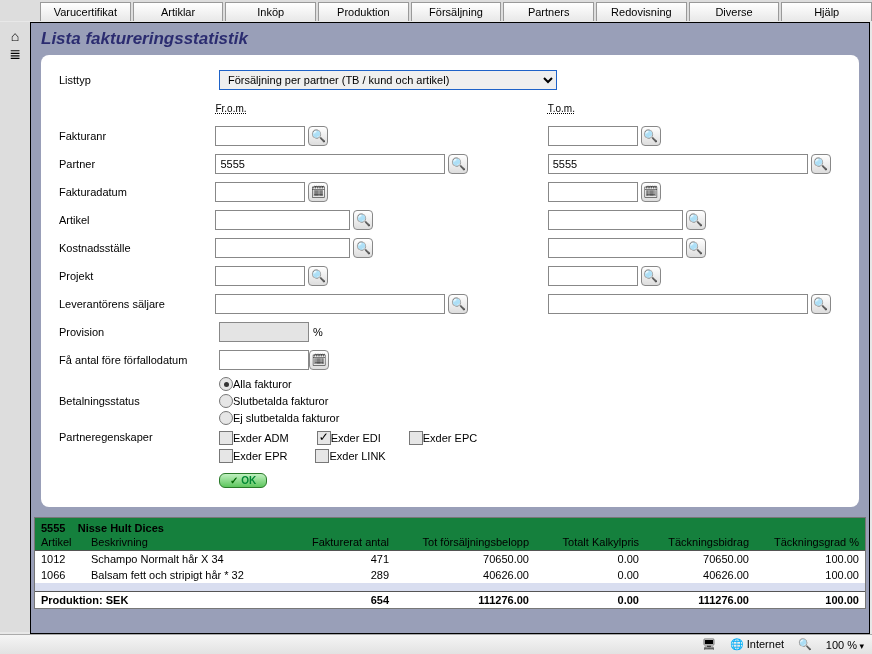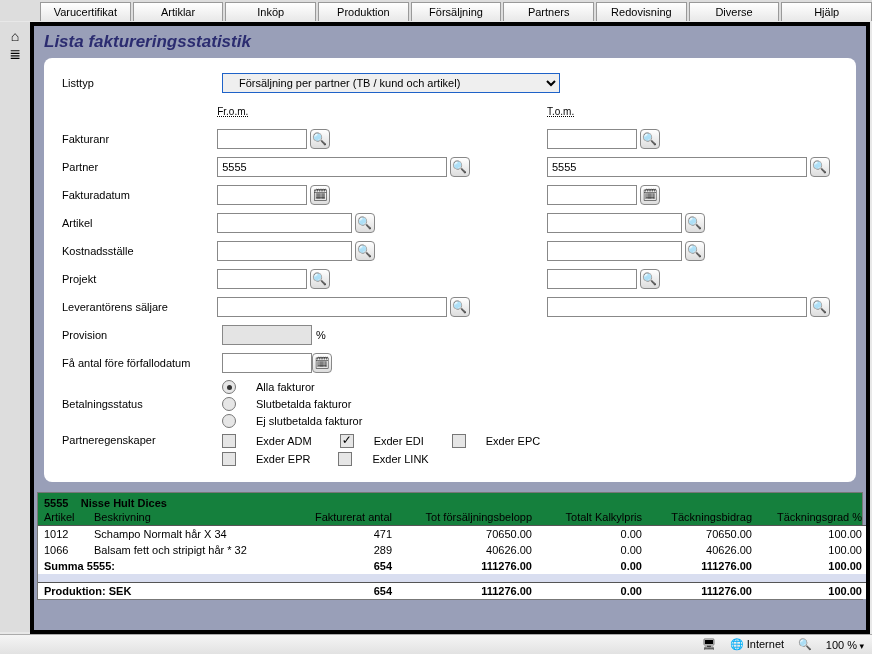--- a/index.html
+++ b/index.html
@@ -44,21 +44,21 @@
     margin: 2px 0;
     cursor: pointer;
   }
   .main {
     position: absolute;
     left: 30px;
     top: 22px;
     right: 2px;
     bottom: 20px;
     background: #999fb8;
-    border: 4px solid #000000;
+    border: 1px solid #000000;
     overflow: hidden;
   }
   h1.page-title {
     margin: 6px 10px 6px 10px;
     font-size: 17px;
     font-style: italic;
     font-weight: bold;
     color: #2b2c70;
   }
   .form-panel {
@@ -102,32 +102,32 @@
     line-height: 18px;
     vertical-align: top;
     cursor: pointer;
     font-size: 12px;
   }
   select.listtype {
     width: 338px;
     height: 20px;
     font-size: 11px;
     border: 1px solid #1e62c8;
-    padding: 0 12px;
+    padding: 0 4px;
   }
   .hdr-from, .hdr-to {
     font-size: 10px;
     text-decoration: underline dotted;
   }
   .radio-col {
     display: flex;
     flex-direction: column;
     gap: 3px;
   }
-  .radio-col div, .chk-row div { display: flex; align-items: center; gap: 20px; }
+  .radio-col div, .chk-row div { display: flex; align-items: center; gap: 0; }
   .chk-row { display: flex; gap: 28px; flex-wrap: wrap; }
   .fake-radio, .fake-check {
     width: 14px; height: 14px; border: 1px solid #777; background: #e6e6e6;
     display: inline-block; position: relative;
   }
   .fake-radio { border-radius: 50%; }
   .fake-radio.sel::after {
     content: ""; width: 5px; height: 5px; background:#333; border-radius:50%;
     position:absolute; left:3.5px; top:3.5px;
   }
@@ -353,20 +353,24 @@
               <span>Exder EPR</span>
             </div>
           <div>
               <span class="fake-check"></span>
               <span>Exder LINK</span>
             </div>
         </div>
       </div>
     </div>
 
+    <div class="form-row">
+      <label></label>
+      <span class="ok-btn">OK</span>
+    </div>
   </div>
 
   <div class="results">
     <div class="hdr-line">
       <b>5555</b>
       &nbsp;&nbsp;
       <b>Nisse Hult Dices</b>
     </div>
     <table class="rt">
       <colgroup>
@@ -402,28 +406,20 @@
         <tr>
           <td>1066</td>
           <td>Balsam fett och stripigt hår * 32</td>
           <td class="num">289</td>
           <td class="num">40626.00</td>
           <td class="num">0.00</td>
           <td class="num">40626.00</td>
           <td class="num">100.00</td>
         </tr>
         <tr class="sum-row">
-          <td colspan="2">Summa  5555:</td>
-          <td class="num">654</td>
-          <td class="num">111276.00</td>
-          <td class="num">0.00</td>
-          <td class="num">111276.00</td>
-          <td class="num">100.00</td>
-        </tr>
-        <tr class="sum-row">
             <td colspan="7" style="height:8px;background:#d9def0"></td>
           </tr>
         <tr class="grand-row">
           <td colspan="2">Produktion: SEK</td>
           <td class="num">654</td>
           <td class="num">111276.00</td>
           <td class="num">0.00</td>
           <td class="num">111276.00</td>
           <td class="num">100.00</td>
         </tr>

